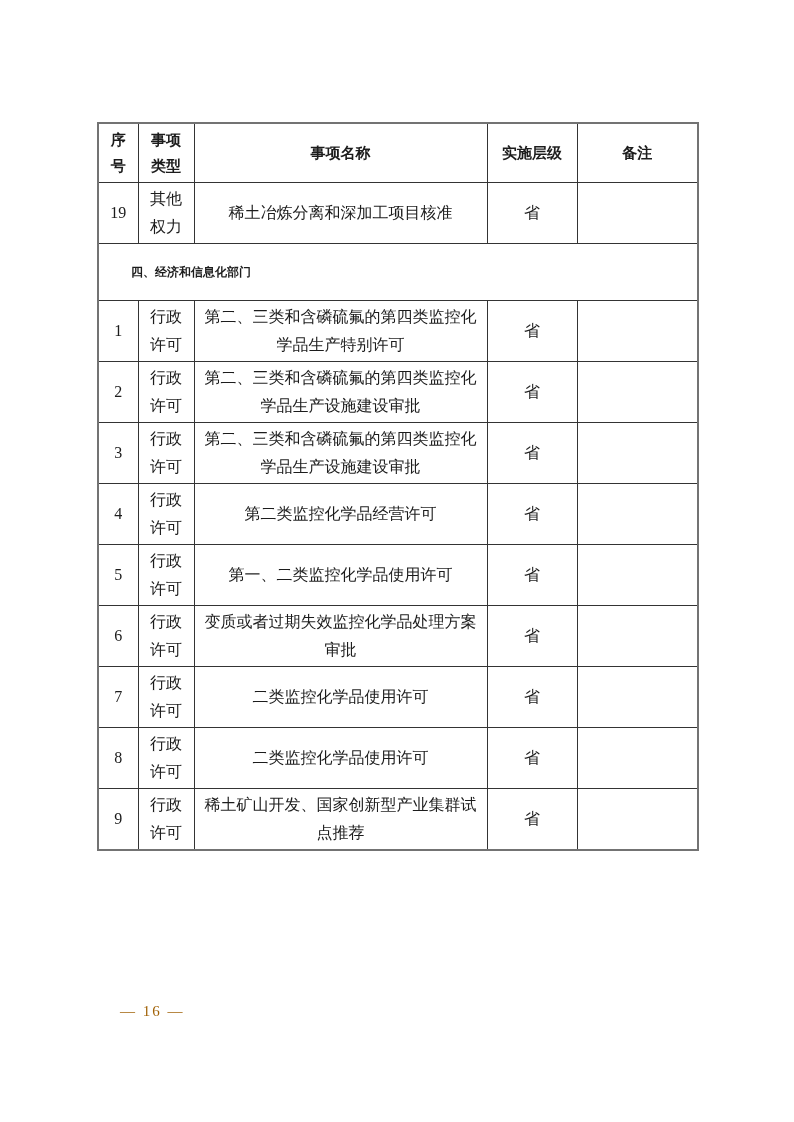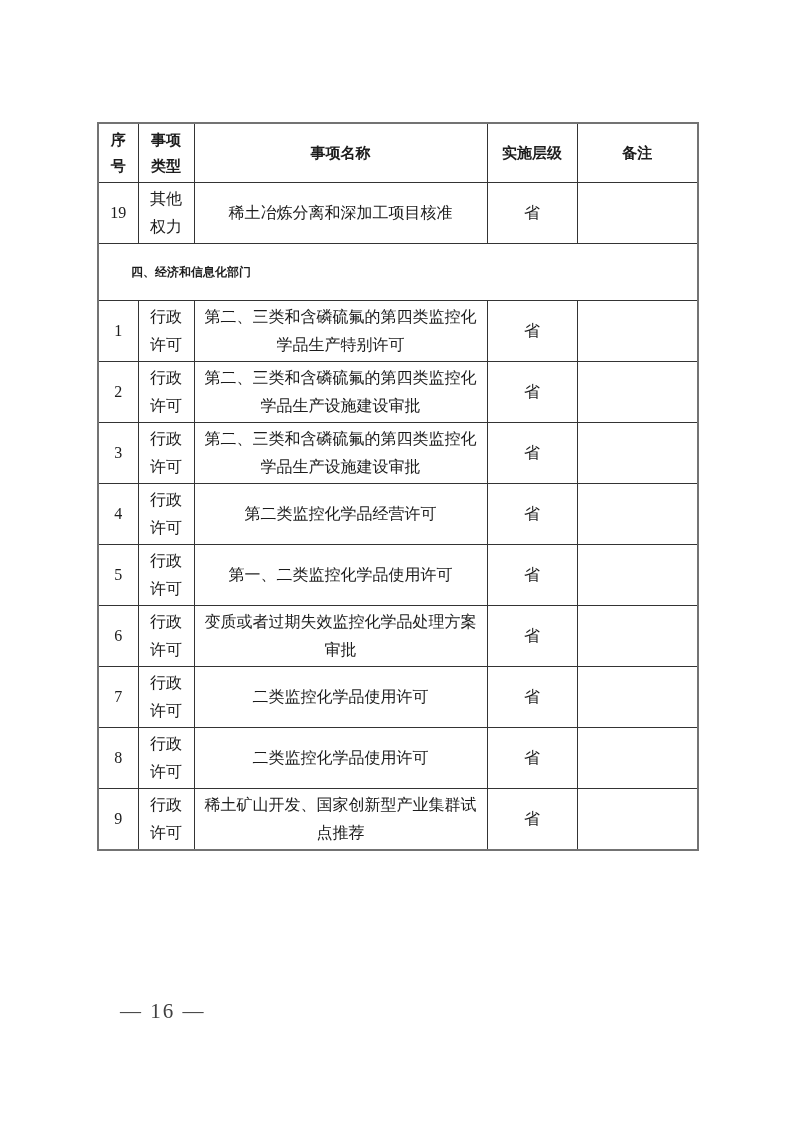--- a/index.html
+++ b/index.html
@@ -69,23 +69,23 @@
     font-weight: bold;
     font-size: 12px;
     height: 52px;
     text-align: left;
     padding-left: 32px;
   }
   .footer-pagenum {
     position: absolute;
     left: 120px;
     top: 998px;
-    font-size: 21px;
+    font-size: 15px;
     line-height: 26px;
-    color: #404040;
+    color: #a16207;
     letter-spacing: 2px;
   }
 </style>
 </head>
 <body>
 
 <div class="page">
 
   <table class="items">
     <colgroup>

